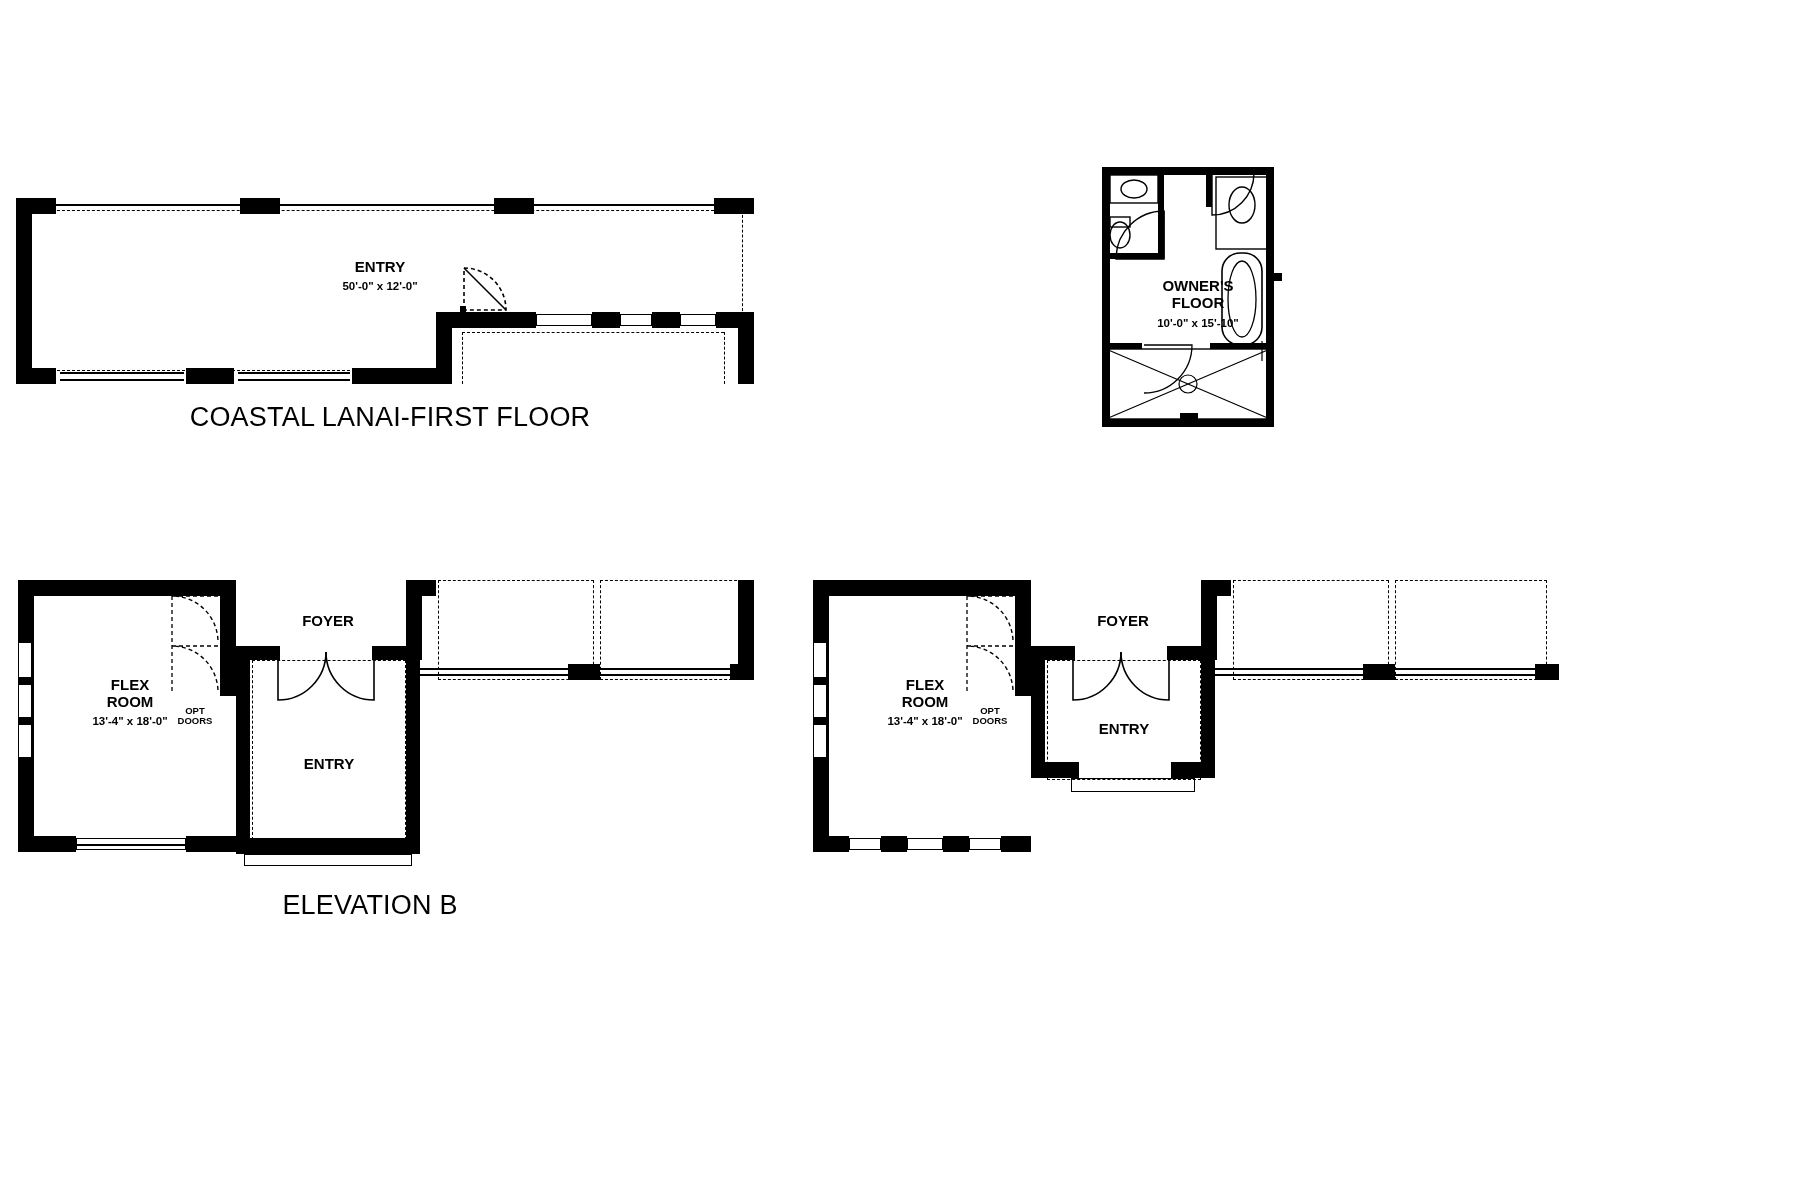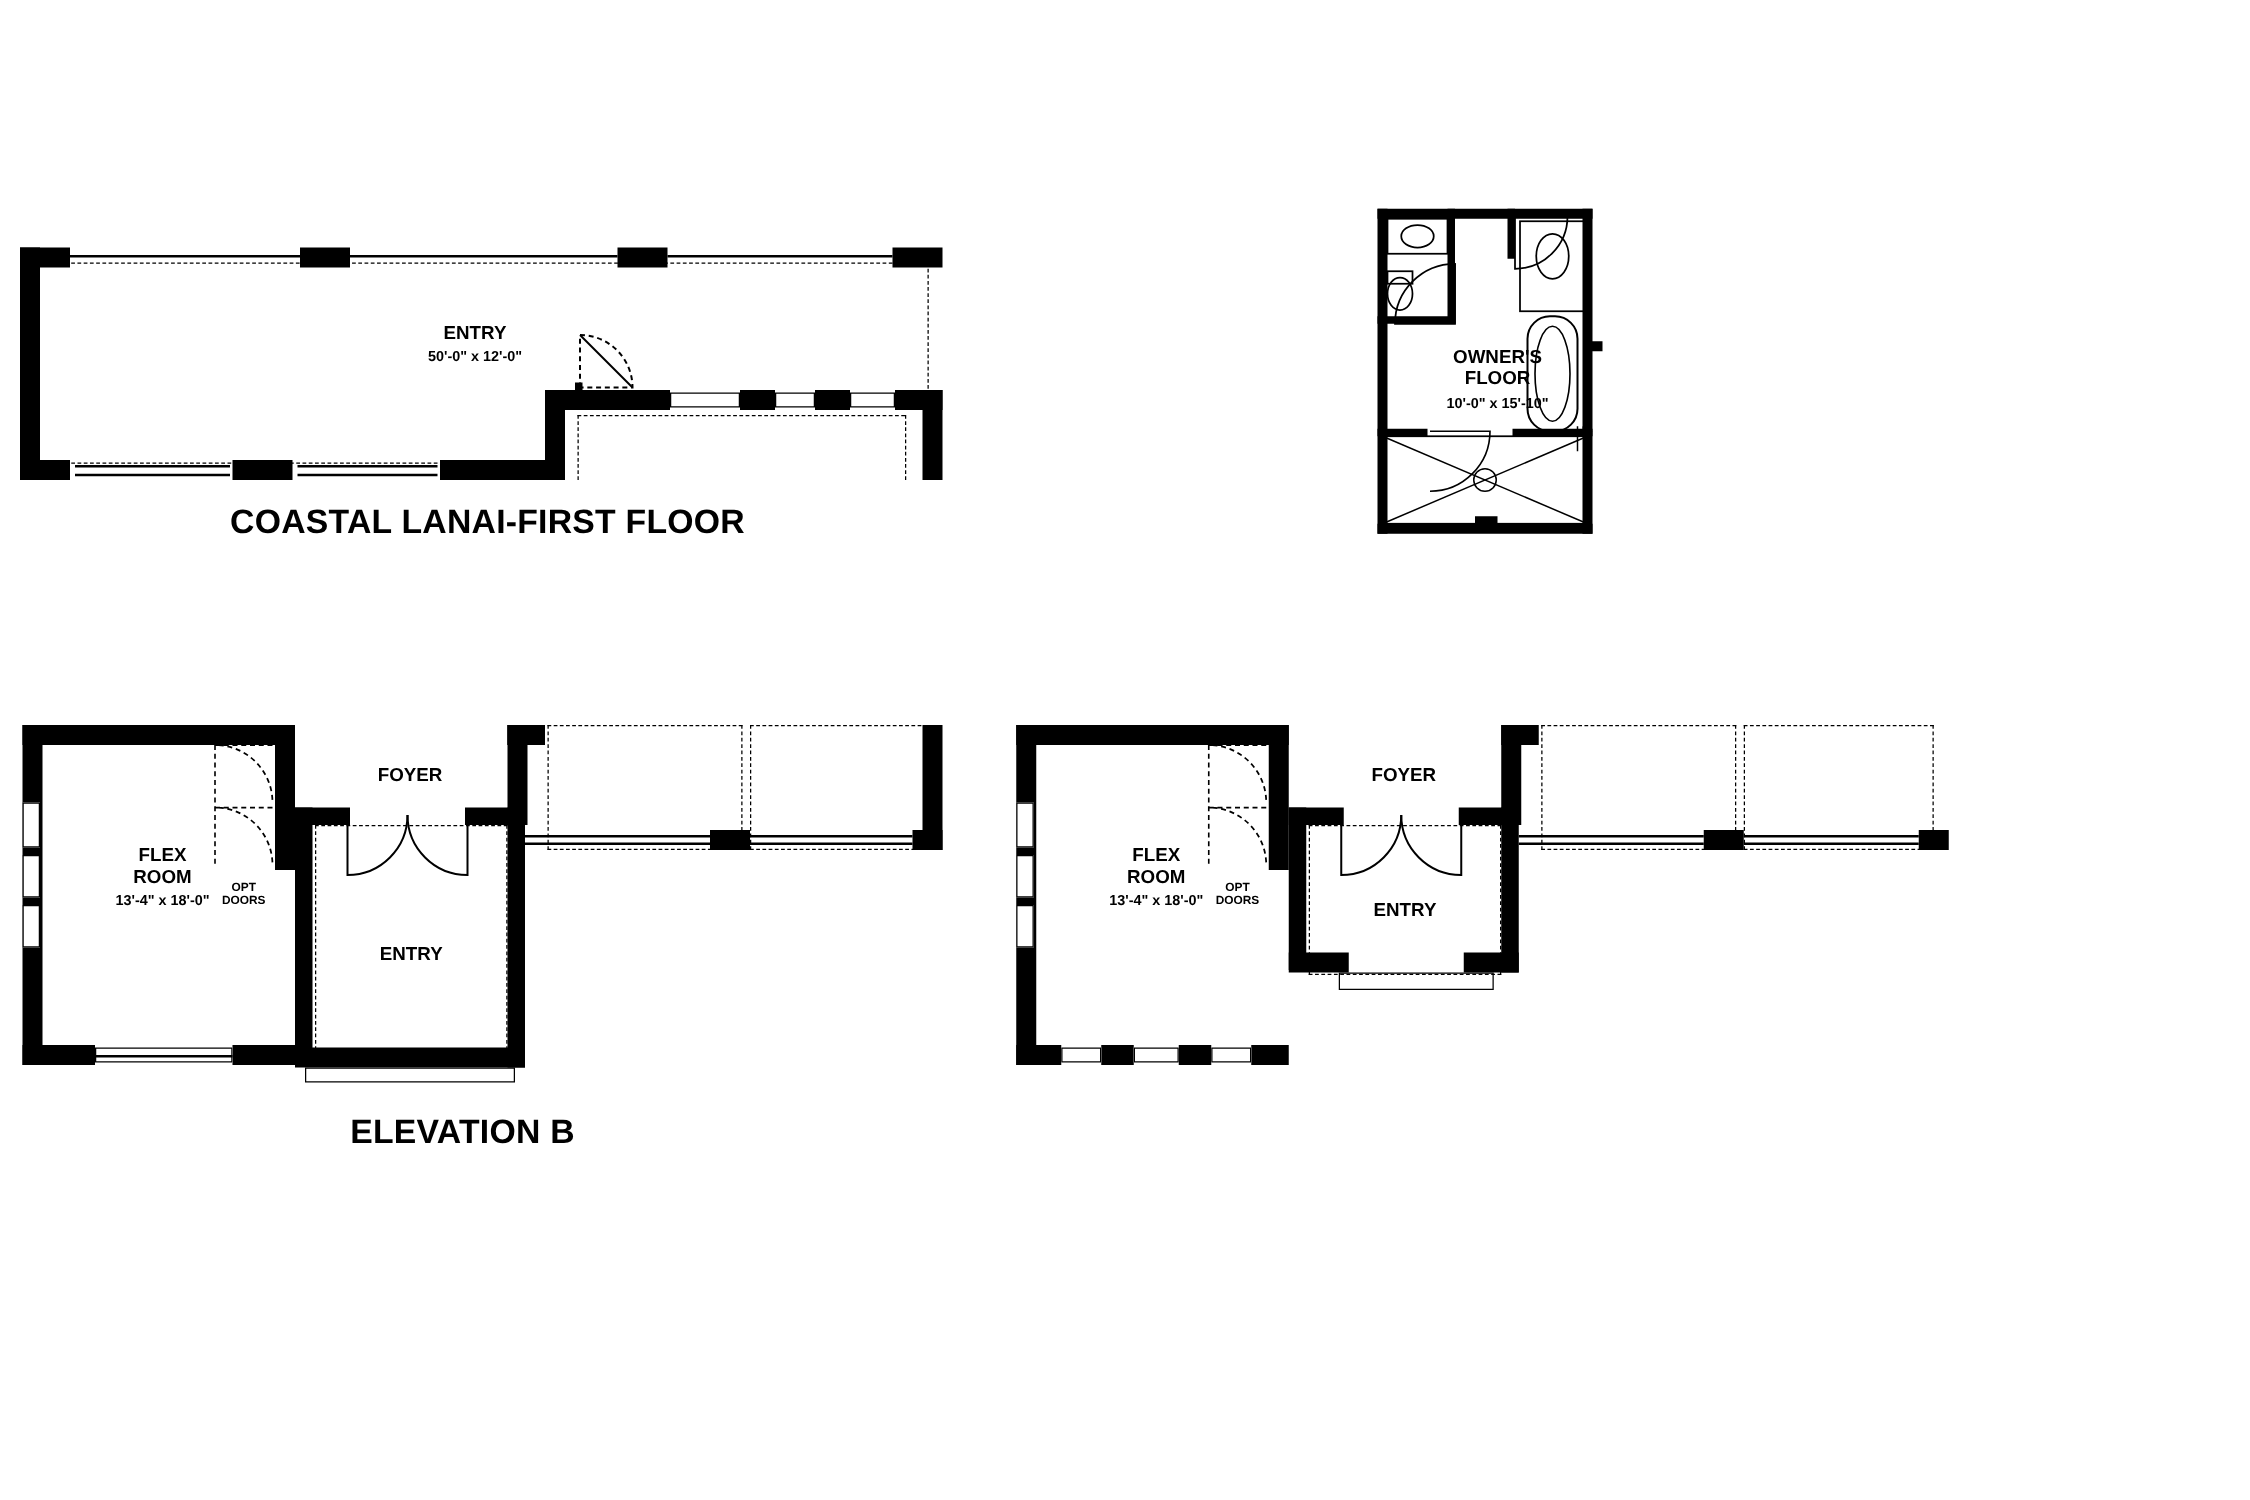--- a/index.html
+++ b/index.html
@@ -55,21 +55,21 @@
   .win {
     position: absolute;
     background: #ffffff;
     border: 1.5px solid #000000;
     box-sizing: border-box;
   }
 
   
   .caption {
     position: absolute;
-    font-weight: bold;
+    font-weight: normal;
     text-align: center;
     letter-spacing: 0.2px;
     white-space: pre-line;
     line-height: 1.12;
   }
   .plan-caption {
     font-size: 27px;
   }
   .room-name {
     position: absolute;

